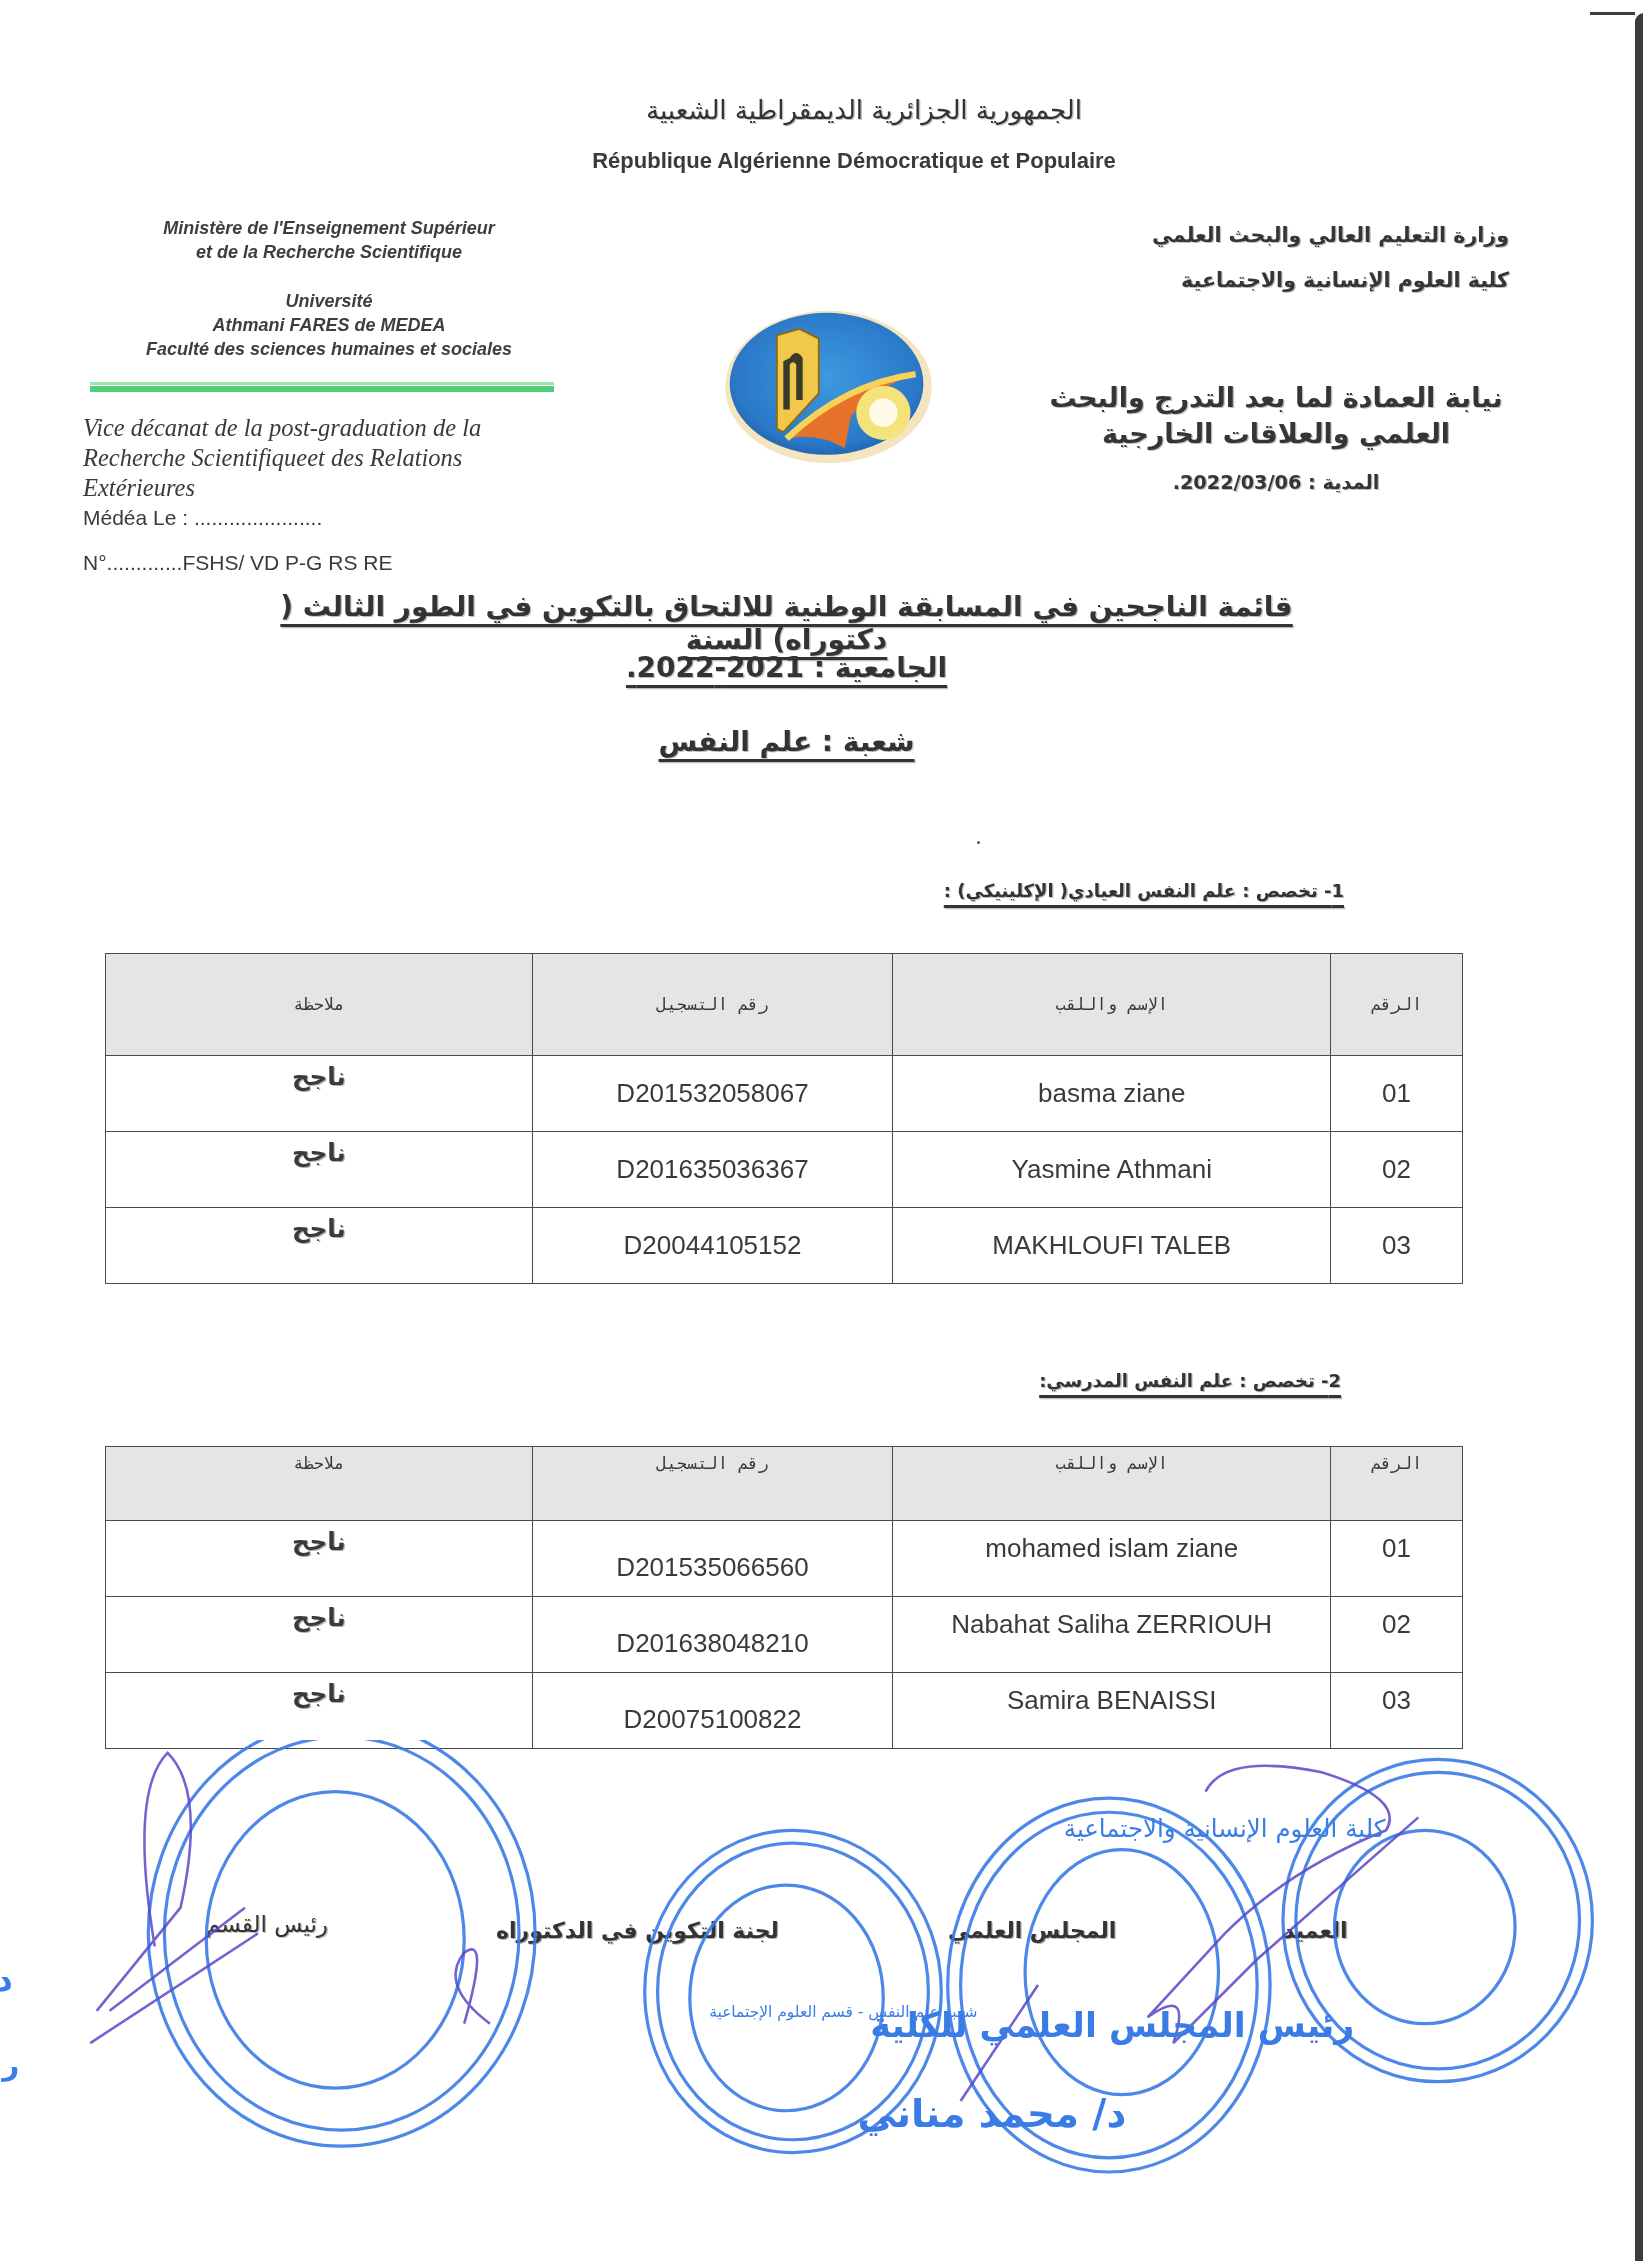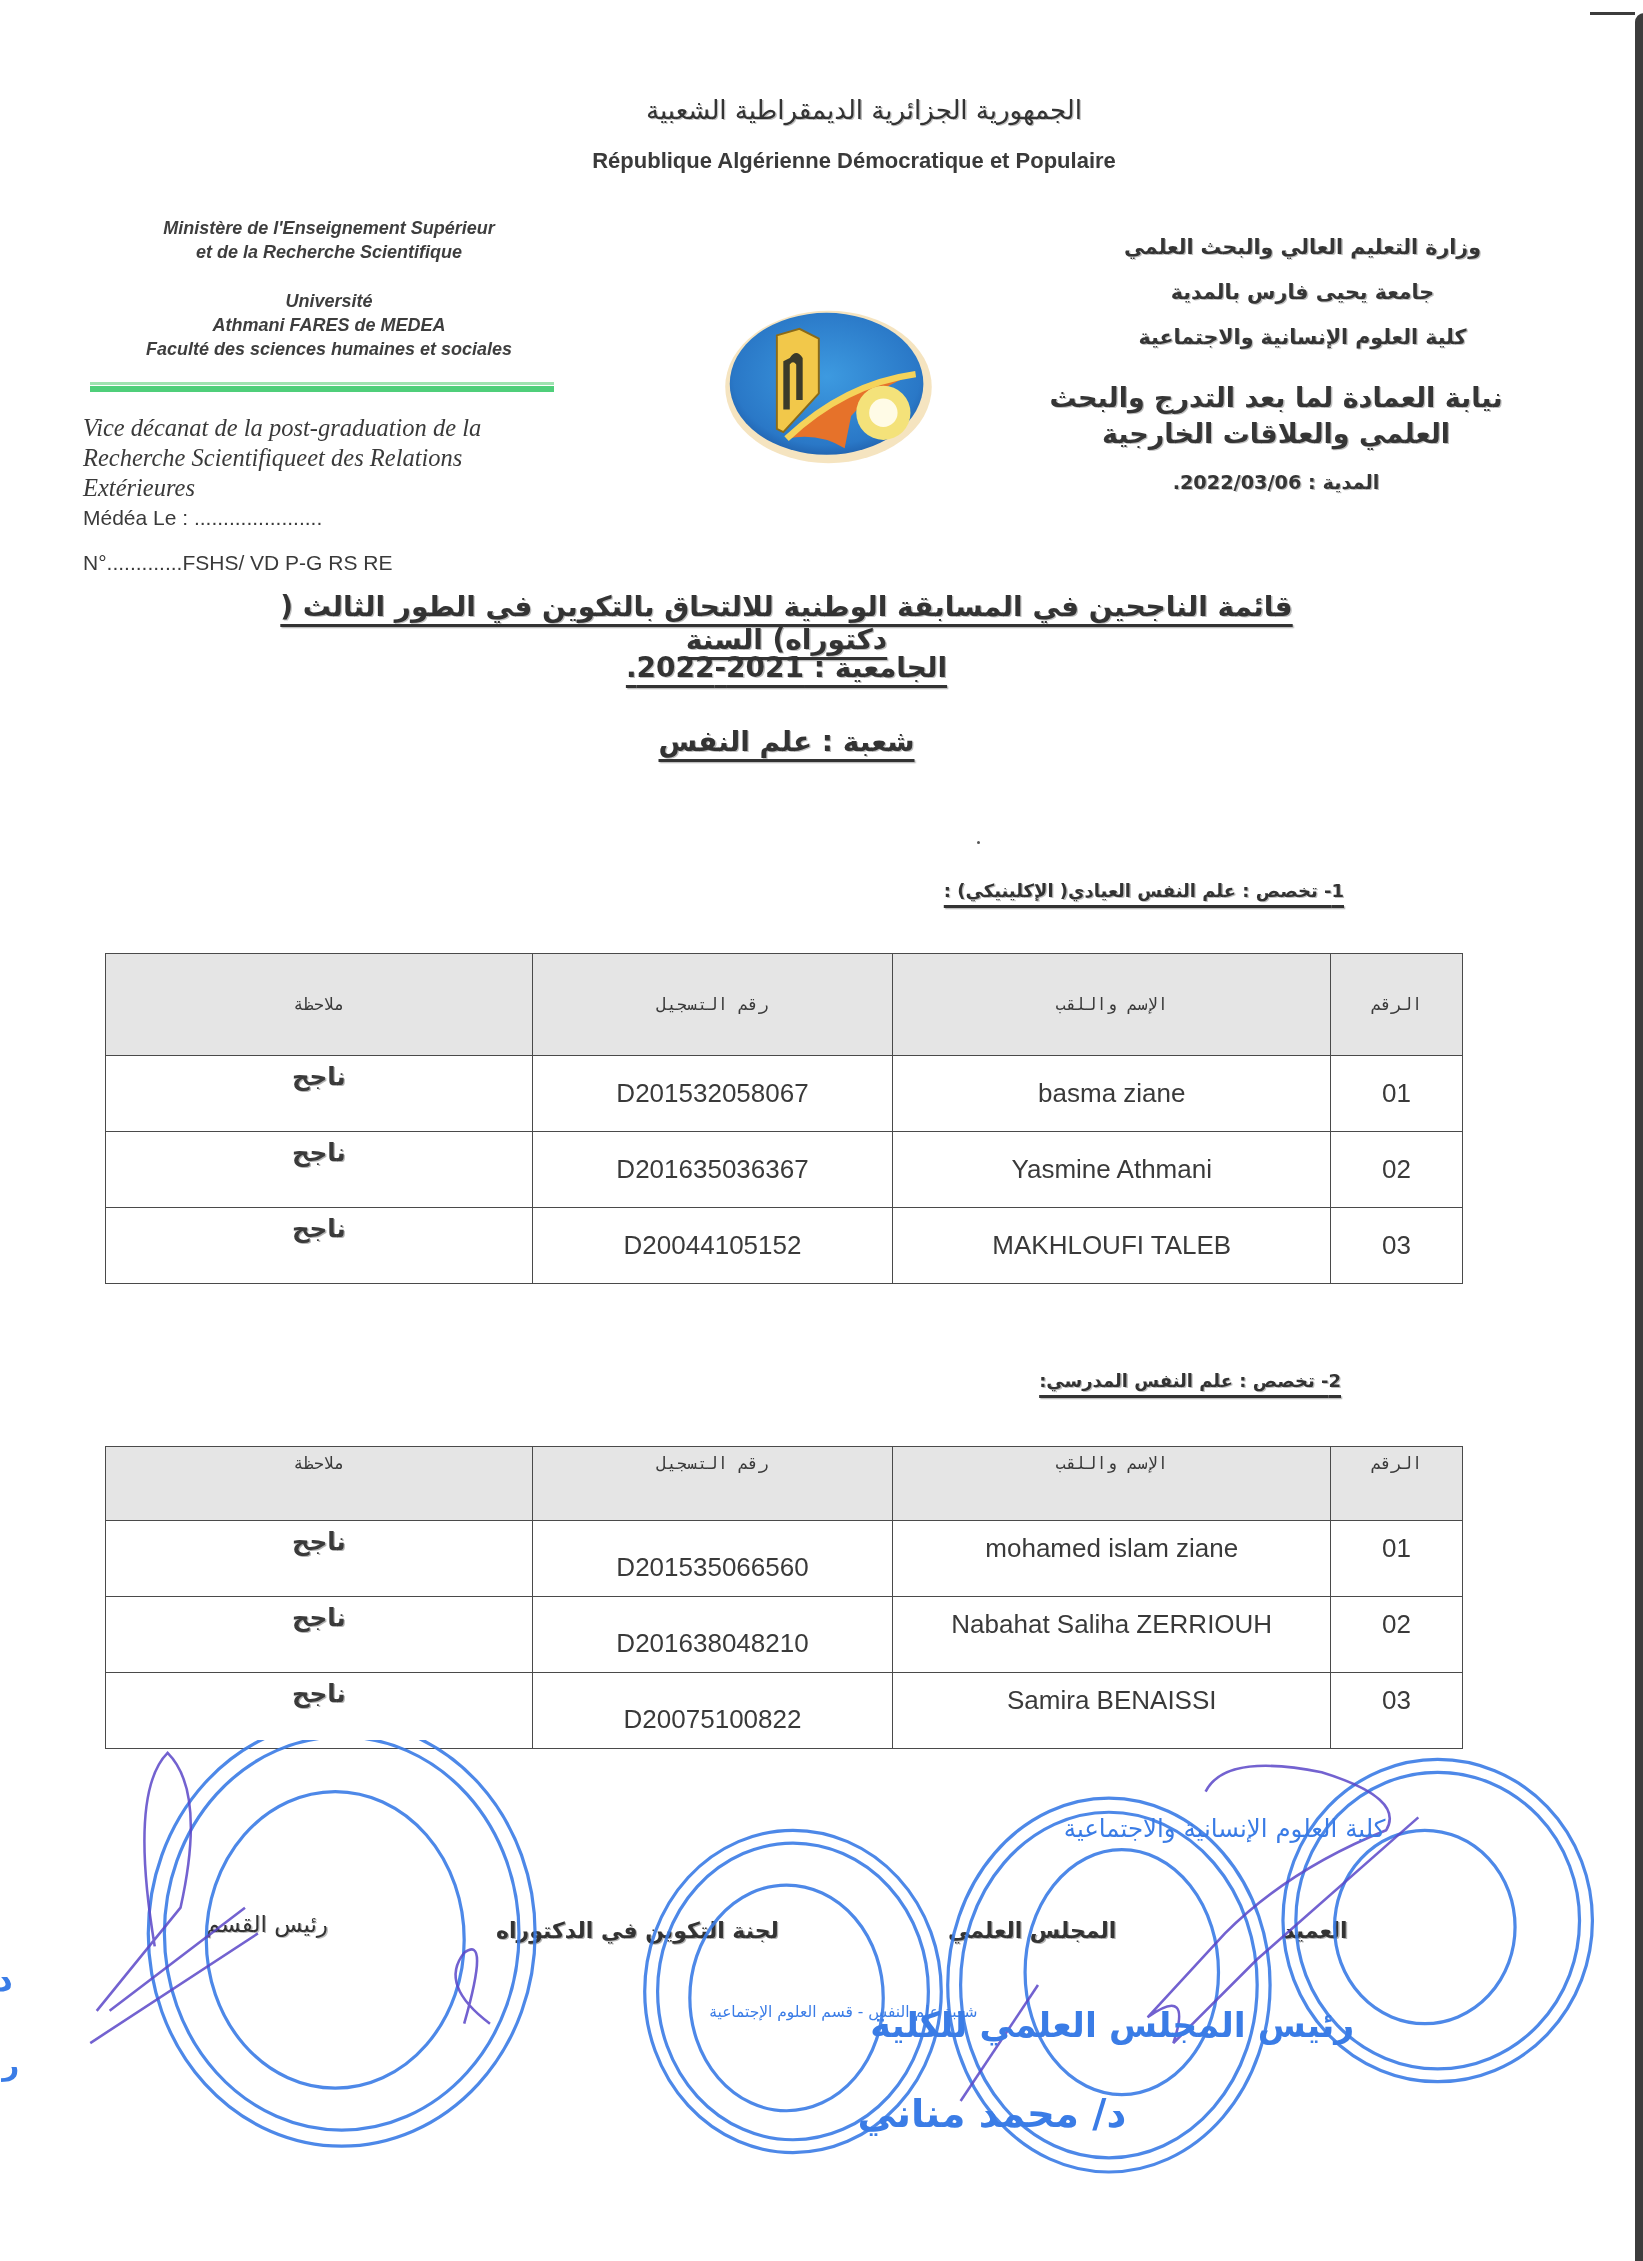--- a/index.html
+++ b/index.html
@@ -18,21 +18,21 @@
     .left-header .line { display: block; }
     .left-header .gap { height: 24.5px; }
     .green-rule { position: absolute; left: 90px; top: 382px; width: 464px; height: 10.3px; background: linear-gradient(#9fe3b0 0 2.6px, #ffffff 2.6px 3.9px, #4fcf7a 3.9px 10.3px); }
 
     .vice { position: absolute; left: 83px; top: 413px; width: 490px; font-family: "Liberation Serif", serif; font-style: italic; font-size: 24.5px; line-height: 30px; color: #3a3a3a; }
     .medea-le { position: absolute; left: 83px; top: 506px; font-family: "Liberation Sans", sans-serif; font-size: 21px; color: #3a3a3a; }
     .ref-no { position: absolute; left: 83px; top: 551px; font-family: "Liberation Sans", sans-serif; font-size: 21px; color: #3a3a3a; }
 
     .logo { position: absolute; left: 722px; top: 303px; width: 213px; height: 168px; }
 
-    .right-header { position: absolute; left: 1096px; top: 225px; width: 413px; text-align: center; font-size: 20.6px; line-height: 45px; color: #353535; }
+    .right-header { position: absolute; left: 1096px; top: 213px; width: 413px; font-size: 20.6px; line-height: 45px; color: #353535; }
     .deanery { position: absolute; left: 1044px; top: 380px; width: 464px; text-align: center; font-size: 27px; line-height: 36px; color: #353535; }
     .date-ar { position: absolute; left: 1044px; top: 471px; width: 464px; text-align: center; font-size: 19.3px; color: #353535; direction: rtl; }
 
     .title { position: absolute; left: 232px; width: 1109px; text-align: center; font-size: 28px; color: #333; }
     .title span { text-decoration: underline; text-decoration-thickness: 3.2px; text-underline-offset: 7.7px; }
     .title-1 { top: 590px; }
     .title-2 { top: 651px; }
     .branch { top: 725px; }
 
     .dot-mark { position: absolute; left: 977px; top: 841px; width: 3.2px; height: 3.2px; background: #555; border-radius: 50%; }
@@ -104,21 +104,20 @@
     <path d="M105 85 Q115 70 125 85 L125 150 L115 150 L115 95 Q110 88 105 95 L105 165 L95 165 L95 90 Z" fill="#3a3a2a"></path>
     <path d="M100 210 Q180 130 300 110 Q240 130 200 175 L190 225 Q150 200 100 210 Z" fill="#e6722a"></path>
     <path d="M100 210 Q190 125 300 110" stroke="#f5d35a" stroke-width="10" fill="none"></path>
     <circle cx="250" cy="170" r="42" fill="#f4e27a"></circle>
     <circle cx="250" cy="170" r="22" fill="#fffbe6"></circle>
   </svg>
 </div>
 
 <div class="right-header ar">
   <div>وزارة التعليم العالي والبحث العلمي</div>
-  <div>جامعة يحيى فارس بالمدية</div>
   <div>كلية العلوم الإنسانية والاجتماعية</div>
 </div>
 <div class="deanery ar">نيابة العمادة لما بعد التدرج والبحث العلمي والعلاقات الخارجية</div>
 <div class="date-ar ar">المدية : 2022/03/06.</div>
 
 <div class="title title-1 ar"><span>قائمة الناجحين في المسابقة الوطنية للالتحاق بالتكوين في الطور الثالث ( دكتوراه) السنة</span></div>
 <div class="title title-2 ar"><span>الجامعية : 2021-2022.</span></div>
 <div class="title branch ar"><span>شعبة : علم النفس</span></div>
 <div class="dot-mark"></div>
 

